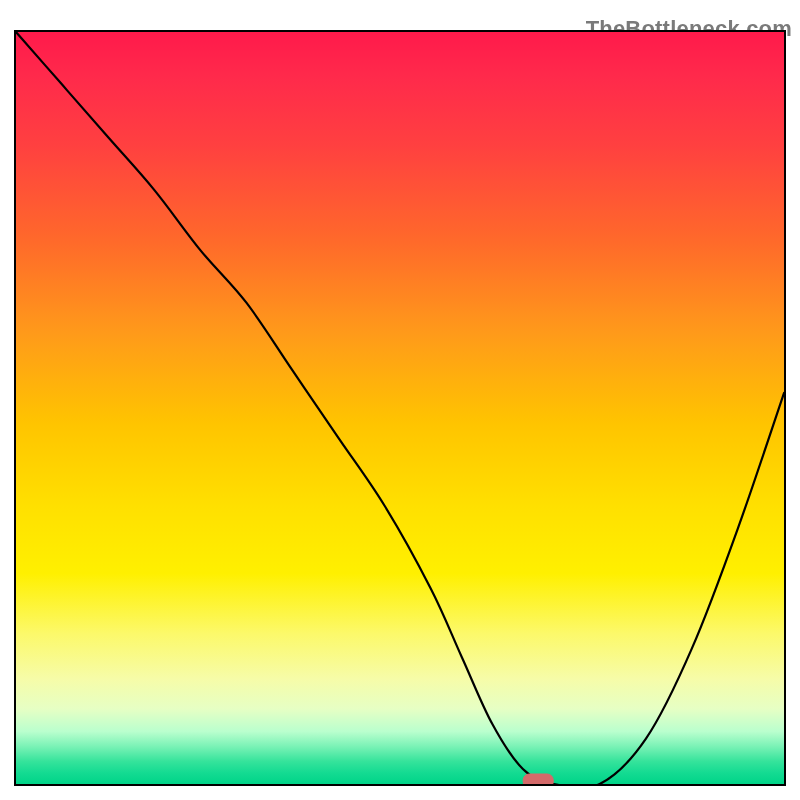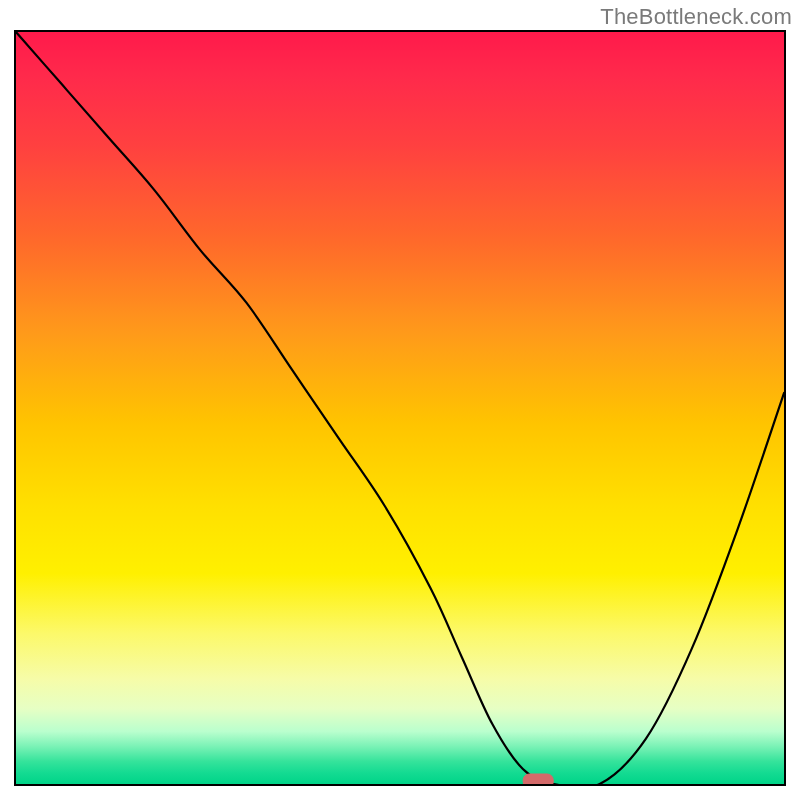--- a/index.html
+++ b/index.html
@@ -11,24 +11,24 @@
     background: #ffffff;
     font-family: Arial, Helvetica, sans-serif;
   }
   .frame {
     position: relative;
     width: 800px;
     height: 800px;
   }
   .watermark {
     position: absolute;
-    top: 4px;
+    top: 16px;
     right: 8px;
     font-size: 22px;
-    font-weight: 400;
+    font-weight: 700;
     color: #7a7a7a;
     letter-spacing: 0.2px;
     user-select: none;
   }
   .plot-area {
     position: absolute;
     left: 14px;
     top: 30px;
     width: 772px;
     height: 756px;

